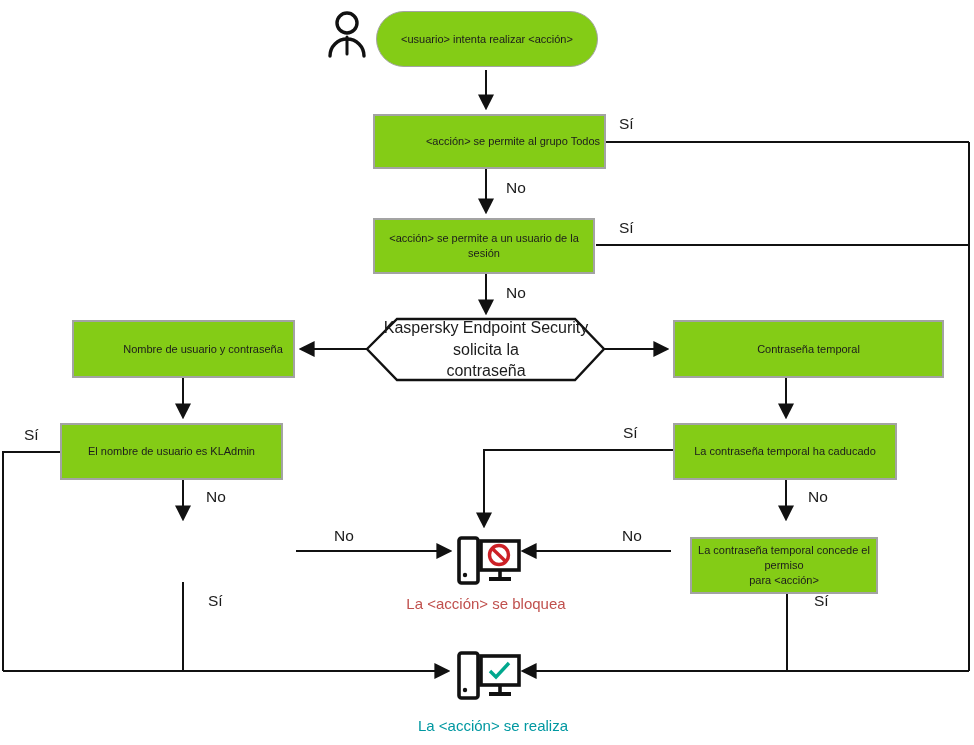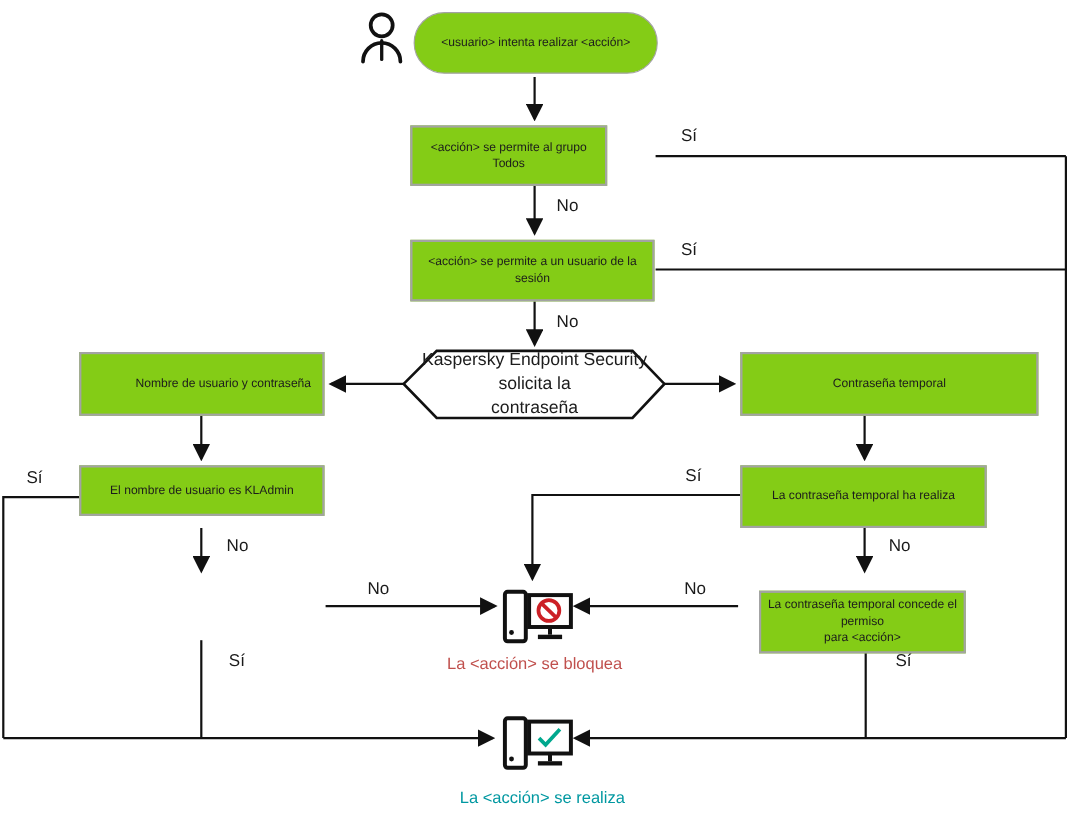--- a/index.html
+++ b/index.html
@@ -108,21 +108,21 @@
       <path d="M500,685 L500,692" stroke="#111111" stroke-width="3.6"></path>
       <path d="M489,694 L511,694" stroke="#111111" stroke-width="4"></path>
       <polyline points="490,671 496,677 509,663" stroke="#00a88e" stroke-width="3.4" fill="none" style="stroke: rgb(0, 168, 142);"></polyline>
     </g>
   </svg>
 
   <div class="node pill" style="left:376px;top:11px;width:222px;height:56px;">
     <span>&lt;usuario&gt; intenta realizar &lt;acción&gt;</span>
   </div>
 
-  <div class="node" style="left:373px;top:114px;width:179px;height:55px;justify-content:flex-end;">
+  <div class="node" style="left:373px;top:114px;width:233px;height:55px;justify-content:flex-end;">
     <span>&lt;acción&gt; se permite al grupo Todos</span>
   </div>
 
   <div class="node" style="left:373px;top:218px;width:222px;height:56px;">
     <span>&lt;acción&gt; se permite a un usuario de la
 sesión</span>
   </div>
 
   <div class="hexlabel" style="left:382px;top:320px;width:208px;height:59px;">
     <span>Kaspersky Endpoint Security solicita la
@@ -130,27 +130,27 @@
   </div>
 
   <div class="node" style="left:72px;top:320px;width:223px;height:58px;padding-left:43px;">
     <span>Nombre de usuario y contraseña</span>
   </div>
 
   <div class="node" style="left:673px;top:320px;width:271px;height:58px;">
     <span>Contraseña temporal</span>
   </div>
 
-  <div class="node" style="left:72px;top:423px;width:223px;height:46px;">
+  <div class="node" style="left:60px;top:423px;width:223px;height:57px;">
     <span>El nombre de usuario es KLAdmin</span>
   </div>
 
 
   <div class="node" style="left:673px;top:423px;width:224px;height:57px;">
-    <span>La contraseña temporal ha realiza</span>
+    <span>La contraseña temporal ha caducado</span>
   </div>
 
   <div class="node" style="left:671px;top:537px;width:188px;height:57px;margin-left:19px;">
     <span>La contraseña temporal concede el permiso
 para &lt;acción&gt;</span>
   </div>
 
   <span class="edge-label" style="left:619px;top:115px;">Sí</span>
   <span class="edge-label" style="left:506px;top:179px;">No</span>
   <span class="edge-label" style="left:619px;top:219px;">Sí</span>

